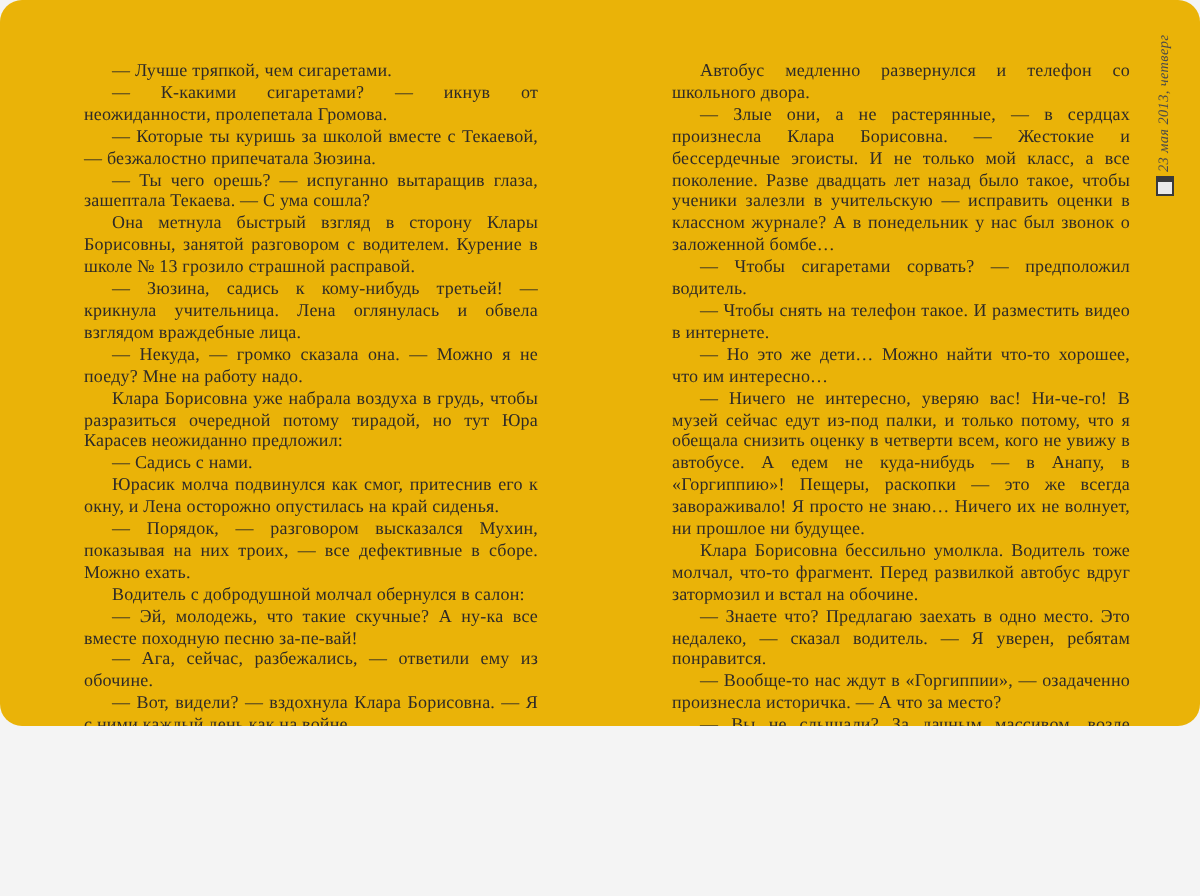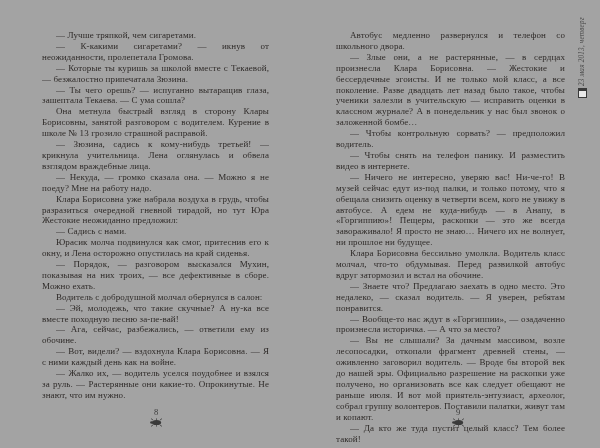--- a/index.html
+++ b/index.html
@@ -3,24 +3,25 @@
 <meta charset="utf-8">
 <style>
   html, body { margin: 0; padding: 0; }
   body {
     width: 600px; height: 448px;
     font-family: "Liberation Serif", "DejaVu Serif", serif;
     background: #f4f4f4;
   }
   .spread {
     position: relative;
-    width: 600px; height: 448px;
-    background: #a3a3a3;
+    width: 600px; height: 363px;
+    background: #eab308;
     overflow: hidden;
     color: #2e2a28;
+    border-radius: 11px;
   }
   .page-text {
     position: absolute;
     top: 30px;
     font-size: 9px;
     line-height: 10.9px;
     text-align: justify;
     letter-spacing: 0.1px;
   }
   .page-text.left  { left: 42px;  width: 227px; }
@@ -84,38 +85,39 @@
 <div class="spread">
 
   <div class="page-text left">
       <p class="para">— Лучше тряпкой, чем сигаретами.</p>
       <p class="para">— К-какими сигаретами? — икнув от неожиданности, пролепетала Громова.</p>
       <p class="para">— Которые ты куришь за школой вместе с Текаевой, — безжалостно припечатала Зюзина.</p>
       <p class="para">— Ты чего орешь? — испуганно вытаращив глаза, зашептала Текаева. — С ума сошла?</p>
       <p class="para">Она метнула быстрый взгляд в сторону Клары Борисовны, занятой разговором с водителем. Курение в школе № 13 грозило страшной расправой.</p>
       <p class="para">— Зюзина, садись к кому-нибудь третьей! — крикнула учительница. Лена оглянулась и обвела взглядом враждебные лица.</p>
       <p class="para">— Некуда, — громко сказала она. — Можно я не поеду? Мне на работу надо.</p>
-      <p class="para">Клара Борисовна уже набрала воздуха в грудь, чтобы разразиться очередной гневной тирадой, но тут Юра Жестокие неожиданно предложил:</p>
+      <p class="para">Клара Борисовна уже набрала воздуха в грудь, чтобы разразиться очередной потому тирадой, но тут Юра Карасев неожиданно предложил:</p>
       <p class="para">— Садись с нами.</p>
       <p class="para">Юрасик молча подвинулся как смог, притеснив его к окну, и Лена осторожно опустилась на край сиденья.</p>
       <p class="para">— Порядок, — разговором высказался Мухин, показывая на них троих, — все дефективные в сборе. Можно ехать.</p>
       <p class="para">Водитель с добродушной молчал обернулся в салон:</p>
       <p class="para">— Эй, молодежь, что такие скучные? А ну-ка все вместе походную песню за-пе-вай!</p>
       <p class="para">— Ага, сейчас, разбежались, — ответили ему из обочине.</p>
       <p class="para">— Вот, видели? — вздохнула Клара Борисовна. — Я с ними каждый день как на войне.</p>
       <p class="para">— Жалко их, — водитель уселся поудобнее и взялся за руль. — Растерянные они какие-то. Опрокинутые. Не знают, что им нужно.</p>
     </div>
 
   <div class="page-text right">
       <p class="para">Автобус медленно развернулся и телефон со школьного двора.</p>
       <p class="para">— Злые они, а не растерянные, — в сердцах произнесла Клара Борисовна. — Жестокие и бессердечные эгоисты. И не только мой класс, а все поколение. Разве двадцать лет назад было такое, чтобы ученики залезли в учительскую — исправить оценки в классном журнале? А в понедельник у нас был звонок о заложенной бомбе…</p>
-      <p class="para">— Чтобы контрольную сорвать? — предположил водитель.</p>
-      <p class="para">— Чтобы снять на телефон панику. И разместить видео в интернете.</p>
+      <p class="para">— Чтобы сигаретами сорвать? — предположил водитель.</p>
+      <p class="para">— Чтобы снять на телефон такое. И разместить видео в интернете.</p>
+      <p class="para">— Но это же дети… Можно найти что-то хорошее, что им интересно…</p>
       <p class="para">— Ничего не интересно, уверяю вас! Ни-че-го! В музей сейчас едут из-под палки, и только потому, что я обещала снизить оценку в четверти всем, кого не увижу в автобусе. А едем не куда-нибудь — в Анапу, в «Горгиппию»! Пещеры, раскопки — это же всегда завораживало! Я просто не знаю… Ничего их не волнует, ни прошлое ни будущее.</p>
-      <p class="para">Клара Борисовна бессильно умолкла. Водитель класс молчал, что-то обдумывая. Перед развилкой автобус вдруг затормозил и встал на обочине.</p>
+      <p class="para">Клара Борисовна бессильно умолкла. Водитель тоже молчал, что-то фрагмент. Перед развилкой автобус вдруг затормозил и встал на обочине.</p>
       <p class="para">— Знаете что? Предлагаю заехать в одно место. Это недалеко, — сказал водитель. — Я уверен, ребятам понравится.</p>
       <p class="para">— Вообще-то нас ждут в «Горгиппии», — озадаченно произнесла историчка. — А что за место?</p>
       <p class="para">— Вы не слышали? За дачным массивом, возле лесопосадки, откопали фрагмент древней стены, — оживленно заговорил водитель. — Вроде бы второй век до нашей эры. Официально разрешение на раскопки уже получено, но организовать все как следует обещают не раньше июля. И вот мой приятель-энтузиаст, археолог, собрал группу волонтеров. Поставили палатки, живут там и копают.</p>
       <p class="para">— Да кто же туда пустит целый класс? Тем более такой!</p>
     </div>
 
   <div class="footer left">
     <span class="page-number">8</span>
     <svg class="ornament" viewBox="0 0 15 9">
       <ellipse cx="7.5" cy="4.5" rx="4.6" ry="2.6" fill="#3a3a3a"></ellipse>

